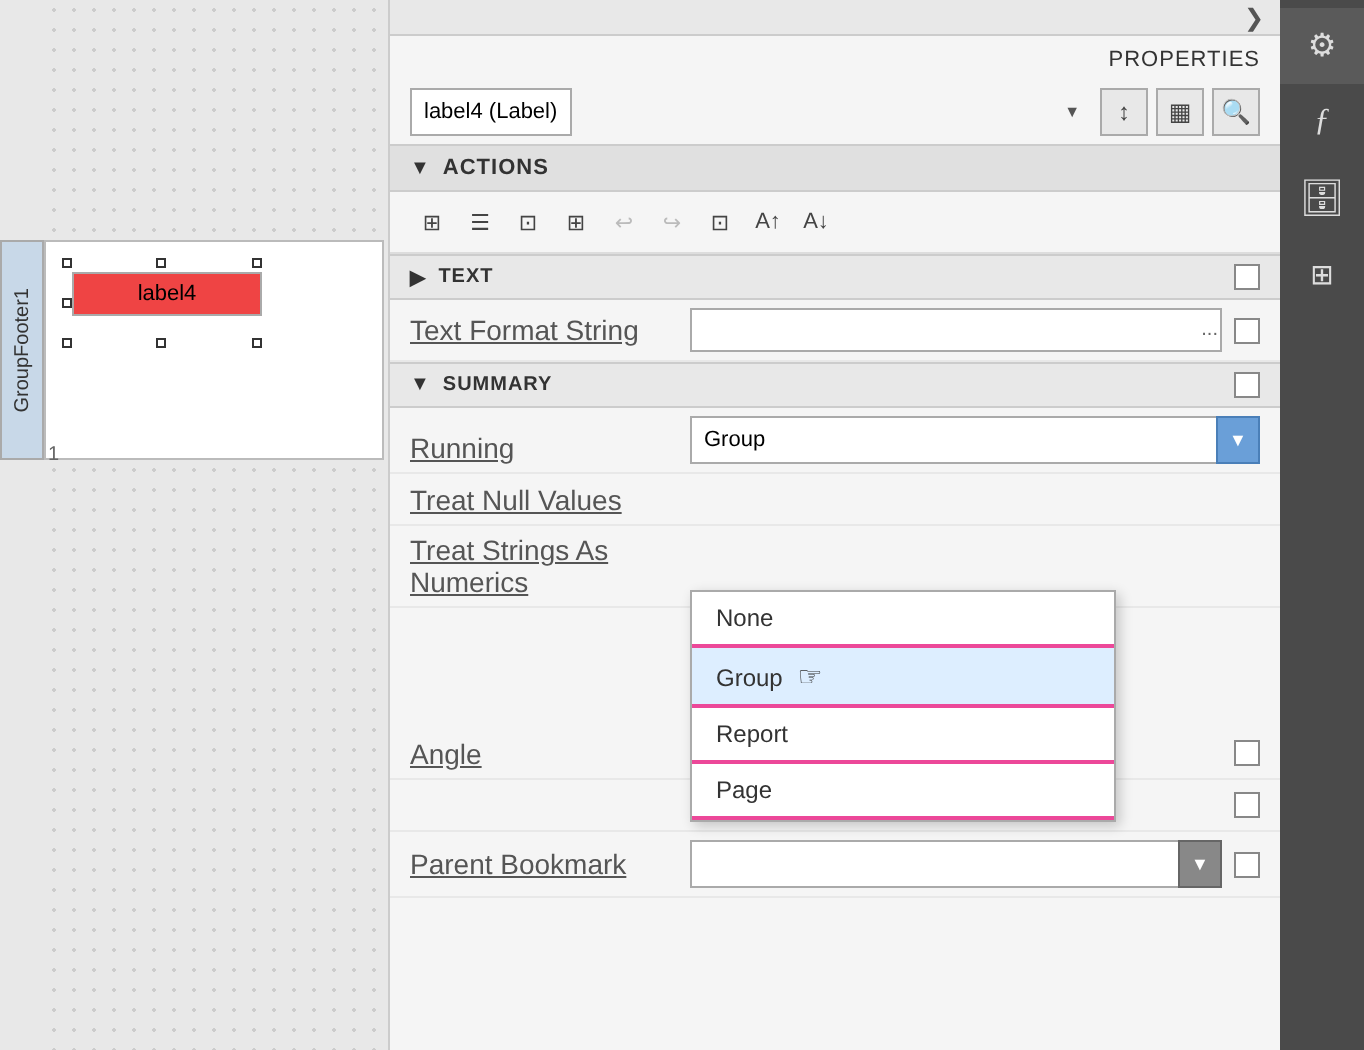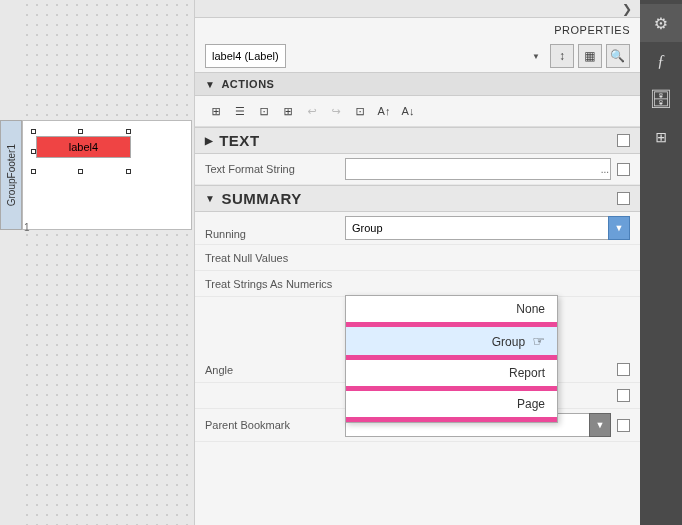--- a/index.html
+++ b/index.html
@@ -221,21 +221,21 @@
       border-bottom: 1px solid #ccc;
     }
 
     .subsection-header .arrow {
       margin-right: 6px;
       font-size: 10px;
     }
 
     .subsection-header span {
       font-weight: bold;
-      font-size: 15px;
+      font-size: 10px;
       color: #333;
       letter-spacing: 0.5px;
     }
 
     .subsection-header .checkbox {
       margin-left: auto;
       width: 13px;
       height: 13px;
       border: 1px solid #888;
       background: white;
@@ -245,23 +245,24 @@
       display: flex;
       align-items: center;
       padding: 4px 10px;
       border-bottom: 1px solid #e8e8e8;
       min-height: 26px;
       position: relative;
     }
 
     .property-label {
       color: #555;
-      font-size: 11px;
+      font-size: 14px;
       width: 140px;
       flex-shrink: 0;
+      text-decoration: underline;
     }
 
     .property-input-wrapper {
       flex: 1;
       position: relative;
     }
 
     .property-input {
       width: 100%;
       height: 22px;
@@ -320,22 +321,21 @@
       border: 1px solid #aaa;
       z-index: 100;
       box-shadow: 2px 2px 6px rgba(0,0,0,0.2);
     }
 
     .dropdown-popup-item {
       padding: 6px 12px;
       font-size: 12px;
       color: #333;
       cursor: pointer;
-      border-bottom: 5px solid #ec4899;
-      text-align: right;
+      border-bottom: 2px solid #ec4899;
     }
 
     .dropdown-popup-item.selected {
       background: #ddeeff;
     }
 
     .cursor-hand {
       display: inline-block;
       margin-left: 4px;
       font-size: 14px;

